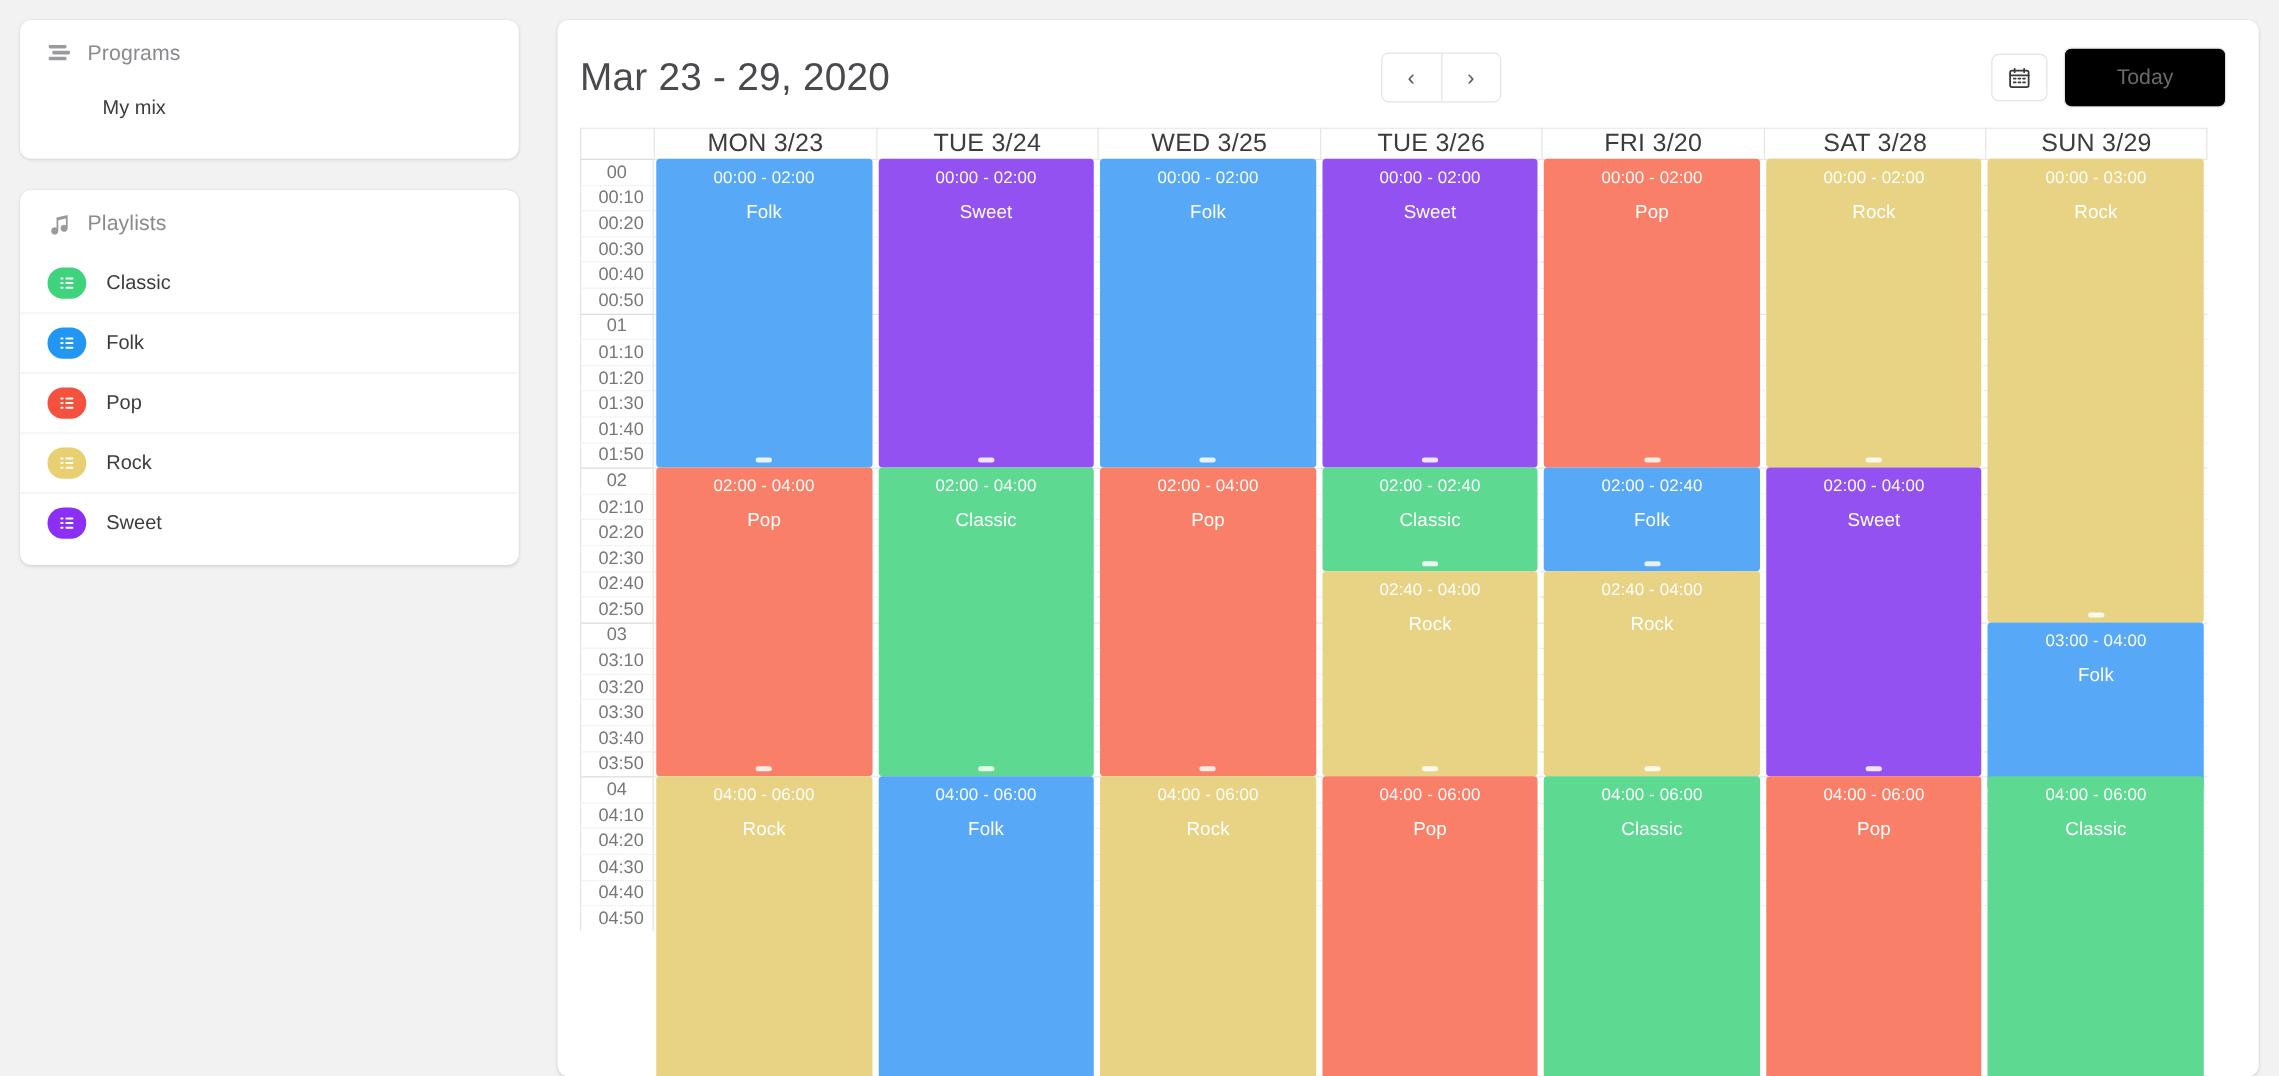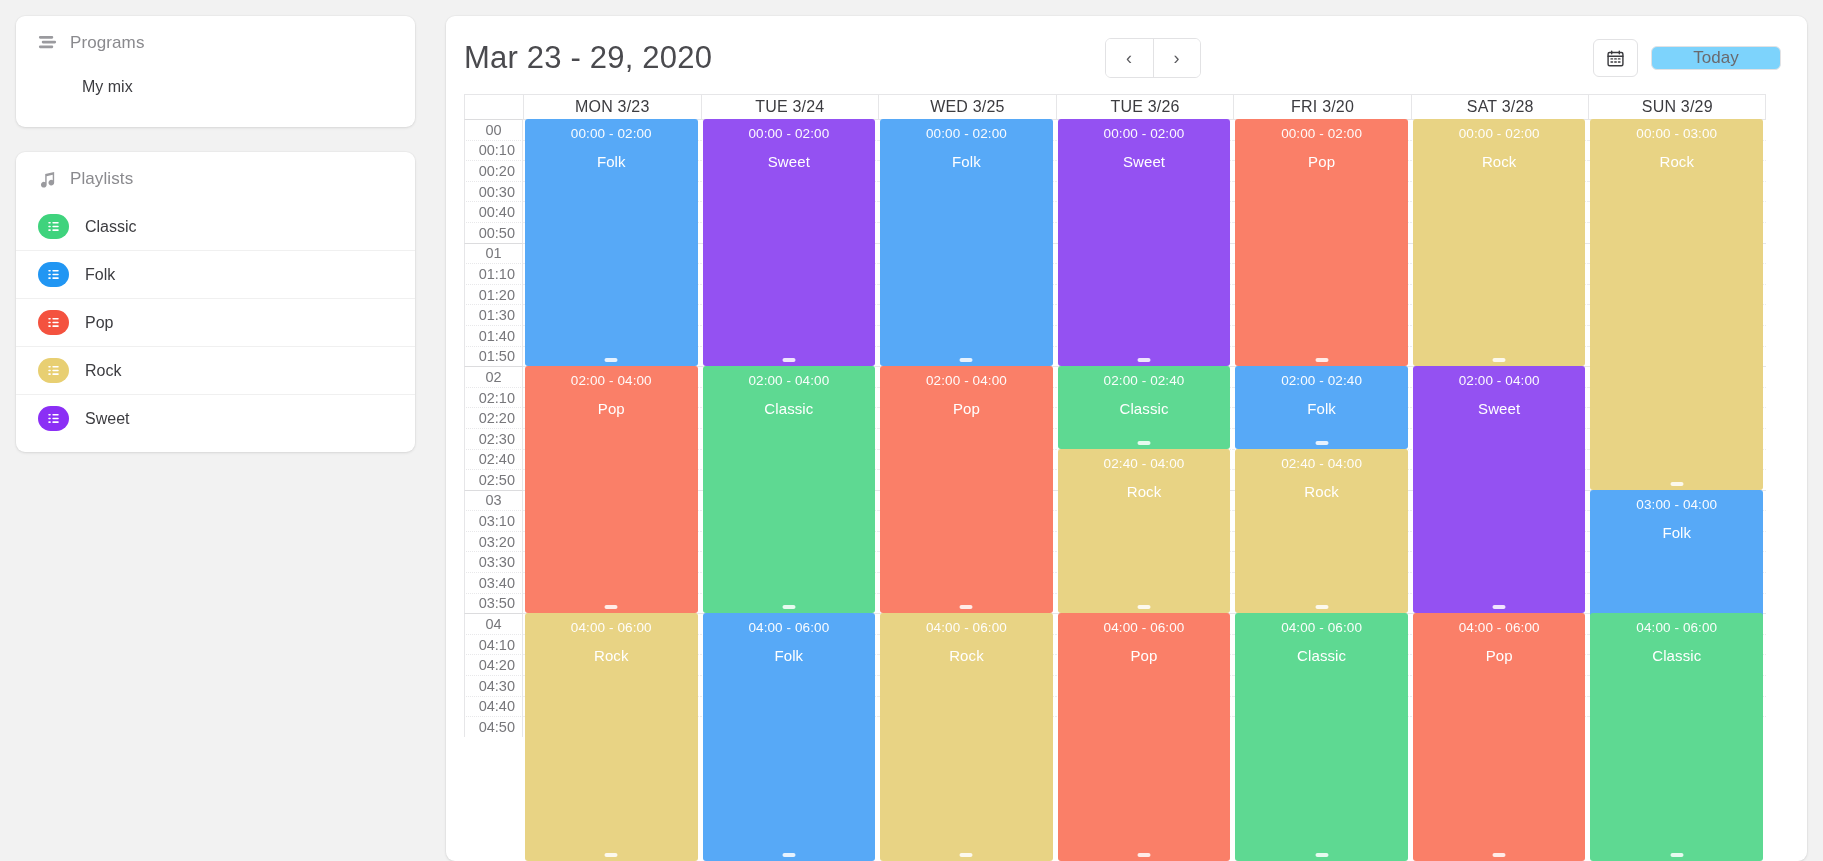--- a/index.html
+++ b/index.html
@@ -68,36 +68,36 @@
   }
   .navbtn + .navbtn { border-left: 1px solid #e2e2e4; }
   .rightgrp { display: flex; align-items: center; gap: 13px; }
   .iconbtn {
     width: 45px; height: 38px; background: #fff;
     border: 1px solid #e2e2e4; border-radius: 6px;
     display: flex; align-items: center; justify-content: center; cursor: pointer;
   }
   .iconbtn svg { width: 19px; height: 19px; display: block; color: #3a3a3e; }
   .todaybtn {
-    min-width: 130px; height: 24px; background: #7dd3fc;
+    min-width: 130px; height: 48px; background: #000000;
     border: 1px solid #e2e2e4; border-radius: 6px;
     font-size: 17px; color: #6a6a6e; cursor: pointer;
     font-family: "Liberation Sans", sans-serif;
   }
 
   
   .calwrap { flex: 1 1 auto; overflow: hidden; padding: 0 0 0 18px; }
   .cal { display: flex; width: 1302px; }
   .gutter { width: 59px; flex: 0 0 59px; }
   .daycol { flex: 1 1 0; min-width: 0; }
 
   .hcell {
     height: 25px; border-top: 1px solid #e6e6e8; border-left: 1px solid #e6e6e8;
     display: flex; align-items: center; justify-content: center;
-    font-size: 16px; color: #3c3c40; letter-spacing: .2px;
+    font-size: 20px; color: #3c3c40; letter-spacing: .2px;
   }
   .daycol:last-child .hcell { border-right: 1px solid #e6e6e8; }
   .gutter .hcell { border-left: 1px solid #e6e6e8; }
 
   .gutter .slot {
     height: 20.6px; border-left: 1px solid #e6e6e8; border-right: 1px solid #e6e6e8;
     display: flex; align-items: center; justify-content: flex-end;
     padding-right: 7px; font-size: 14.5px; color: #77777b;
     border-top: 1px dotted #e8e8ea;
   }

